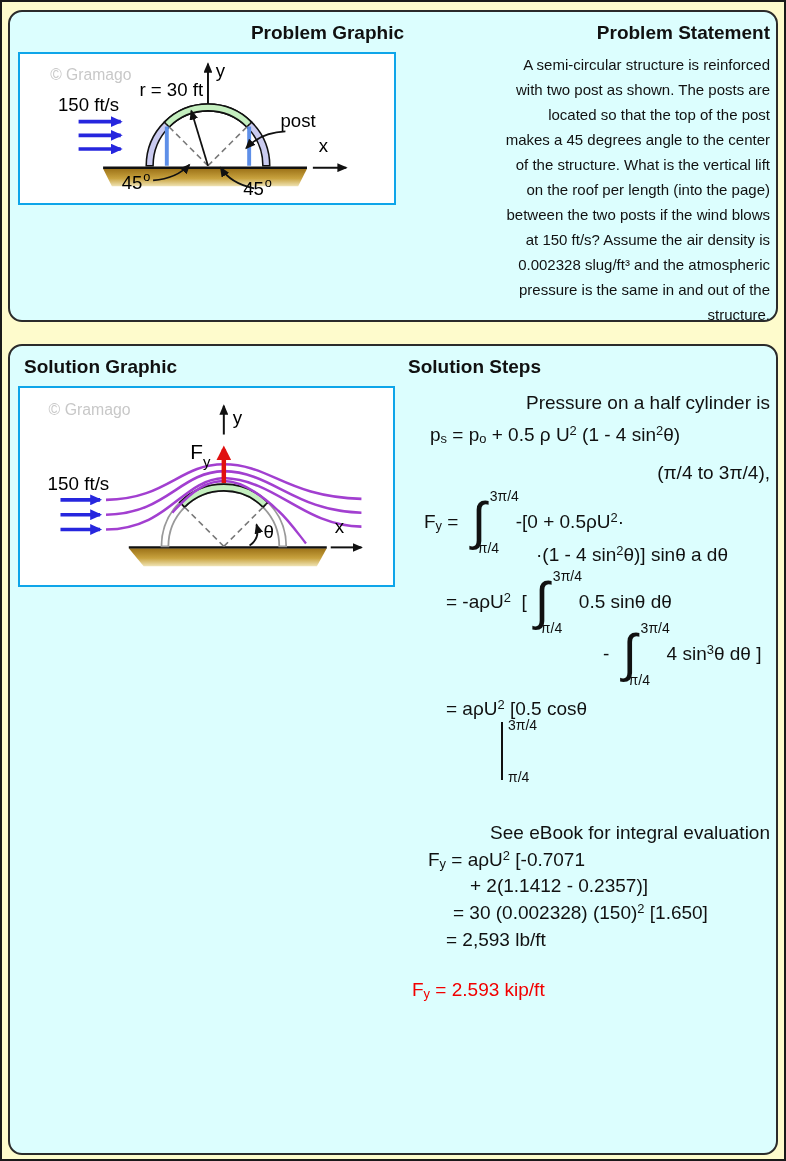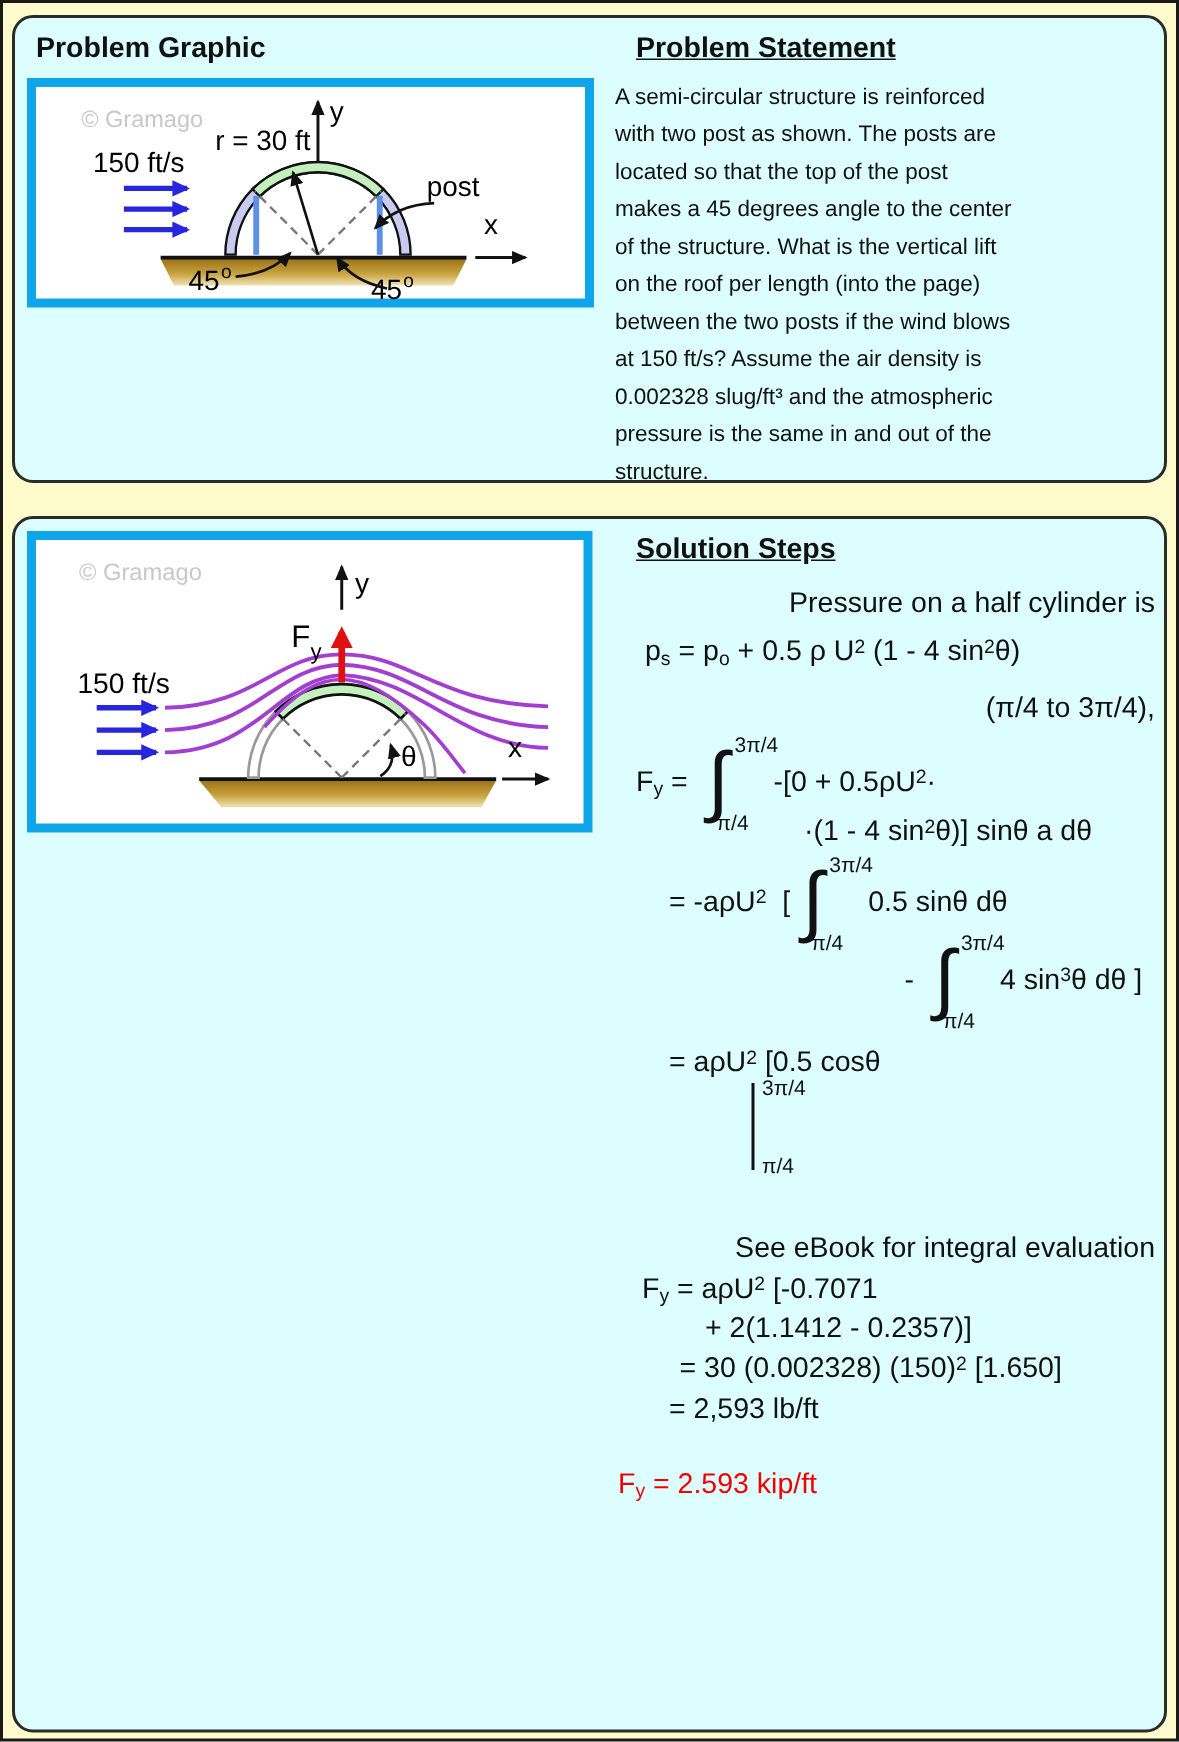--- a/index.html
+++ b/index.html
@@ -13,29 +13,29 @@
     padding: 8px 6px;
     overflow: hidden;
   }
   .panel {
     background: #DCFEFE;
     border: 2.5px solid #2b2b2b;
     border-radius: 14px;
     width: 770px;
     display: flex;
   }
-  .panel1 { height: 312px; margin-bottom: 22px; }
+  .panel1 { height: 312px; margin-bottom: 22px; text-align: right; }
   .panel2 { height: 811px; }
   .col-left { width: 394px; padding: 8px 0 0 6px; flex: 0 0 auto; }
   .col-right { flex: 1 1 auto; padding: 8px 6px 0 4px; }
   h2 { font-size: 19px; font-weight: bold; margin: 2px 0 8px 8px; letter-spacing: 0; }
-  h2.u { text-decoration: underline; margin-left: 16px; }
+  h2.u { margin-left: 0; }
   .gbox {
     background: #ffffff;
-    border: 6px solid #0ea5e9;
+    border: 2px solid #0ea5e9;
     margin-left: 2px;
   }
   .gbox1 { width: 378px; height: 153px; }
   .gbox2 { width: 377px; height: 201px; }
   .stmt {
     font-size: 15px; line-height: 25px;
     white-space: pre; margin: 8px 0 0 2px;
   }
   .sline { font-size: 19px; white-space: pre; text-align: right; }
   .body-lines { font-size: 19px; line-height: 28px; white-space: pre; }
@@ -119,20 +119,21 @@
 between the two posts if the wind blows
 at 150 ft/s? Assume the air density is
 0.002328 slug/ft³ and the atmospheric
 pressure is the same in and out of the
 structure.</div>
     </div>
   </section>
 
   <section class="panel panel2">
     <div class="col-left">
+      <h2>Solution Graphic</h2>
       <div class="gbox gbox2">
         <svg width="373" height="197" viewBox="0 0 375 199">
           <defs>
             <marker id="mkB2" markerUnits="userSpaceOnUse" markerWidth="11" markerHeight="9" refX="9" refY="4.5" orient="auto">
               <path d="M0,0 L10.5,4.5 L0,9 Z" fill="#111"></path>
             </marker>
             <marker id="mkBl2" markerUnits="userSpaceOnUse" markerWidth="13" markerHeight="11" refX="10" refY="5.5" orient="auto">
               <path d="M0,0 L12,5.5 L0,11 Z" fill="#2626DE"></path>
             </marker>
             <marker id="mkR2" markerUnits="userSpaceOnUse" markerWidth="16" markerHeight="15" refX="11" refY="7.5" orient="auto">

